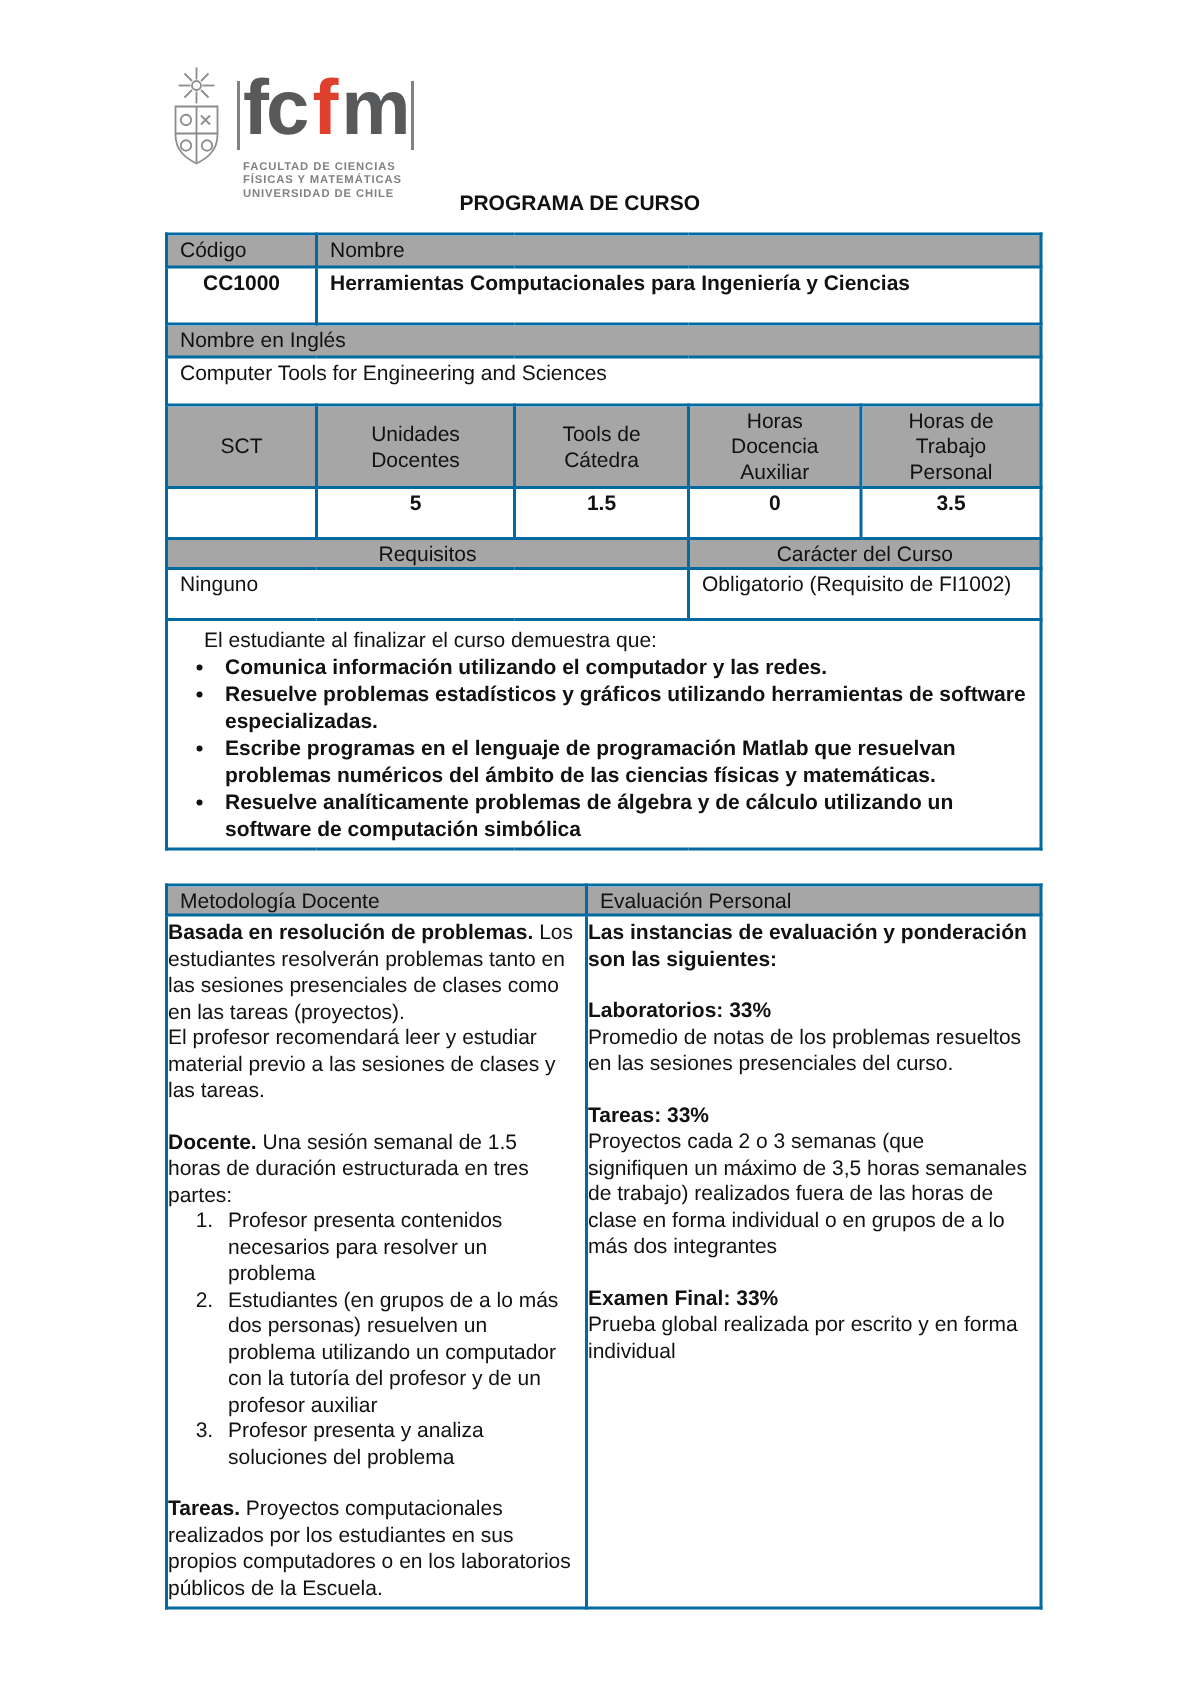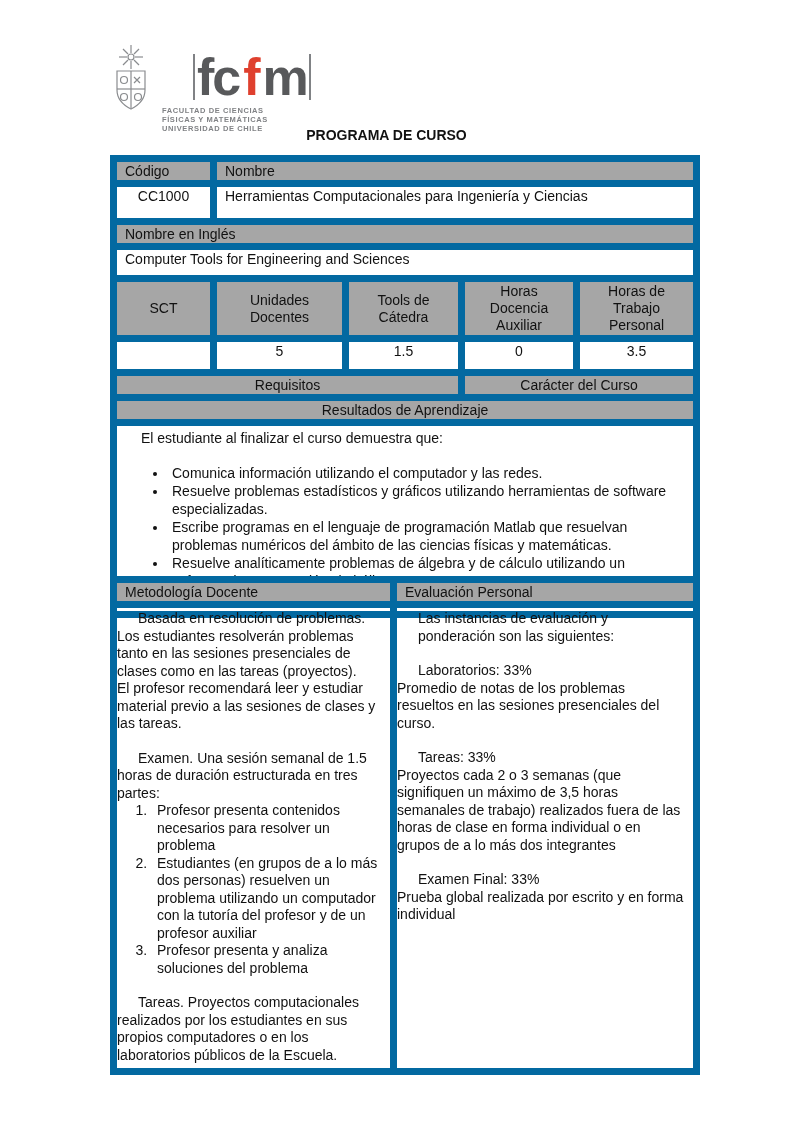--- a/index.html
+++ b/index.html
@@ -3,45 +3,45 @@
 <meta charset="utf-8">
 <style>
   * { margin:0; padding:0; box-sizing:border-box; }
   body { background:#ffffff; font-family:"Liberation Sans","DejaVu Sans",sans-serif; color:#111; }
   .page { position:relative; width:800px; height:1132px; background:#fff; overflow:hidden; }
 
   
   .logo-block { position:absolute; left:110px; top:44px; display:flex; align-items:flex-start; }
   .crest { width:42px; height:72px; margin-right:6px; }
   .wordmark-group { display:flex; flex-direction:column; }
-  .wordmark { display:flex; align-items:flex-end; height:58px;margin-left:35px; }
+  .wordmark { display:flex; align-items:center; height:58px; }
   .wm-bar { width:2px; height:46px; background:#808285; align-self:flex-end; margin-bottom:2px; }
   .wm-txt { font-size:52px; font-weight:700; line-height:0.92; letter-spacing:-2px; color:#58595b; padding:0 2px; }
   .wm-accent { color:#df402e; }
   .logo-lines { margin-top:4px; padding-left:4px; }
   .logo-lines div { font-size:7.5px; font-weight:700; letter-spacing:0.6px; color:#808285; line-height:9px; }
 
   
   .doc-title { position:absolute; left:95px; top:127px; width:583px; text-align:center;
                font-size:14px; font-weight:700; }
 
   
   table { border-collapse:collapse; table-layout:fixed; width:583px; font-size:14px; }
-  td { border:7px solid #0369a1; padding:1px 8px; vertical-align:top; overflow:hidden; }
+  td { border:2px solid #0369a1; padding:1px 8px; vertical-align:top; overflow:hidden; }
   .hdr td { background:#a6a6a6; }
   .ctr { text-align:center; }
   .mid { vertical-align:middle; }
-  .b { font-weight:400;margin-left:21px; }
+  .b { font-weight:700; }
 
   .t1 { position:absolute; left:110px; top:155px; }
-  .t2 { position:absolute; left:110px; top:576px; }
+  .t2 { position:absolute; left:110px; top:589px; }
 
   .t1 .outcomes { line-height:18px; padding:3px 8px 4px 8px; }
   .outcomes-intro { margin-left:16px; }
-  .outcomes ul { margin:17px; padding-left:26px; list-style:disc; }
+  .outcomes ul { margin:0; padding-left:26px; list-style:disc;font-weight:bold; }
   .outcomes li { padding-left:4px; }
 
   .t2 td.content { line-height:17.5px; padding:2px 8px 4px 0; }
   .gap { height:17px; }
   .t2 ol { margin:0; padding-left:34px; }
   .t2 ol li { padding-left:6px; }
 </style>
 </head>
 <body>
 
@@ -122,22 +122,23 @@
       <td style="height:34px"></td>
       <td>5</td>
       <td>1.5</td>
       <td>0</td>
       <td>3.5</td>
     </tr>
     <tr class="hdr ctr">
       <td colspan="3" style="height:20px">Requisitos</td>
       <td colspan="2">Carácter del Curso</td>
     </tr>
-    <tr class="hdr ctr">
-      <td colspan="5" style="height:19px">Resultados de Aprendizaje</td>
+    <tr>
+      <td colspan="3" style="height:34px">Ninguno</td>
+      <td colspan="2">Obligatorio (Requisito de FI1002)</td>
     </tr>
     <tr>
       <td colspan="5" class="outcomes">
         <div class="outcomes-intro">El estudiante al finalizar el curso demuestra que:</div>
         <ul>
           <li>Comunica información utilizando el computador y las redes.</li>
           <li>Resuelve problemas estadísticos y gráficos utilizando herramientas de software especializadas.</li>
           <li>Escribe programas en el lenguaje de programación Matlab que resuelvan problemas numéricos del ámbito de las ciencias físicas y matemáticas.</li>
           <li>Resuelve analíticamente problemas de álgebra y de cálculo utilizando un software de computación simbólica</li>
         </ul>
@@ -154,21 +155,21 @@
     <tbody>
         <tr class="hdr">
       <td style="height:20px">Metodología Docente</td>
       <td>Evaluación Personal</td>
     </tr>
     <tr>
       <td class="content" style="height:412px">
         <div><span class="b">Basada en resolución de problemas.</span><span> Los estudiantes resolverán problemas tanto en las sesiones presenciales de clases como en las tareas (proyectos).</span></div>
         <div>El profesor recomendará leer y estudiar material previo a las sesiones de clases y las tareas.</div>
         <div class="gap"></div>
-        <div><span class="b">Examen.</span><span> Una sesión semanal de 1.5 horas de duración estructurada en tres partes:</span></div>
+        <div><span class="b">Docente.</span><span> Una sesión semanal de 1.5 horas de duración estructurada en tres partes:</span></div>
         <ol>
           <li>Profesor presenta contenidos necesarios para resolver un problema</li>
           <li>Estudiantes (en grupos de a lo más dos personas) resuelven un problema utilizando un computador con la tutoría del profesor y de un profesor auxiliar</li>
           <li>Profesor presenta y analiza soluciones del problema</li>
         </ol>
         <div class="gap"></div>
         <div><span class="b">Tareas.</span><span> Proyectos computacionales realizados por los estudiantes en sus propios computadores o en los laboratorios públicos de la Escuela.</span></div>
       </td>
       <td class="content">
         <div class="b">Las instancias de evaluación y ponderación son las siguientes:</div>

